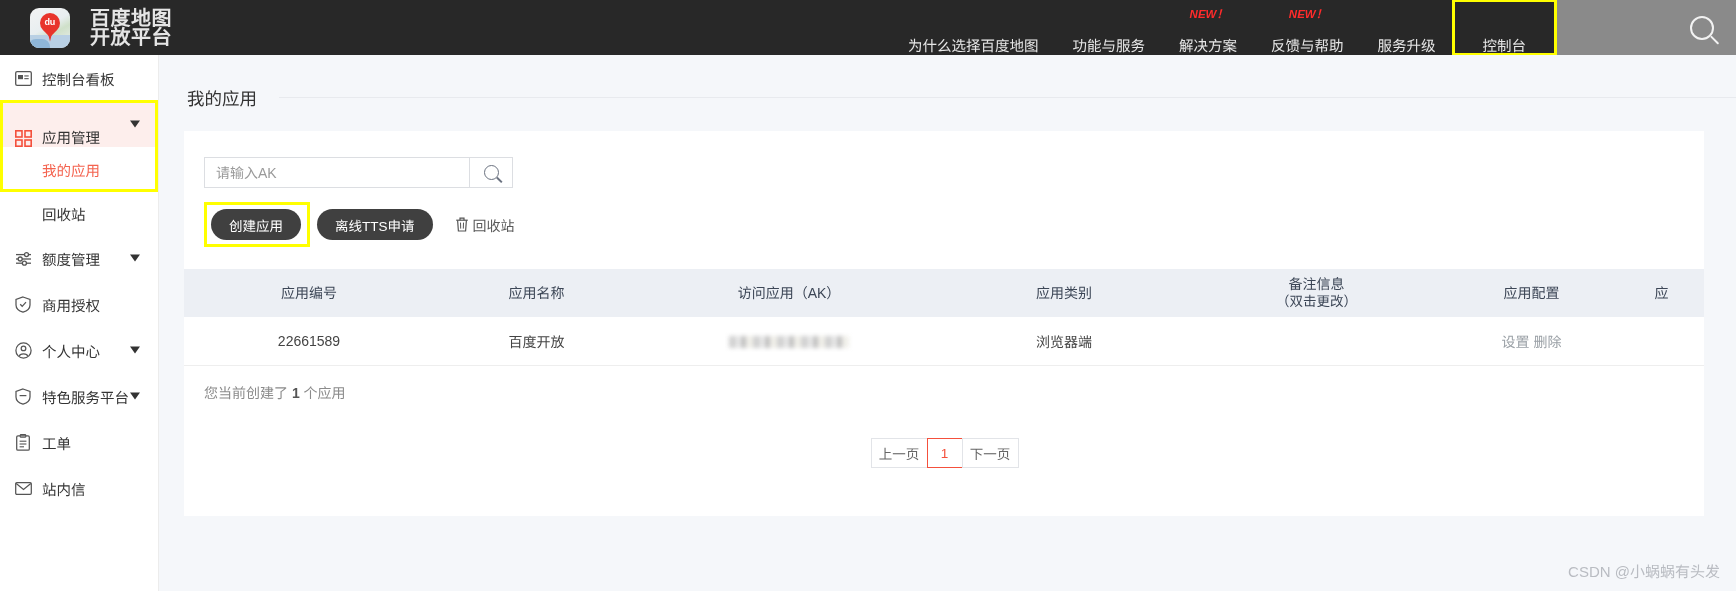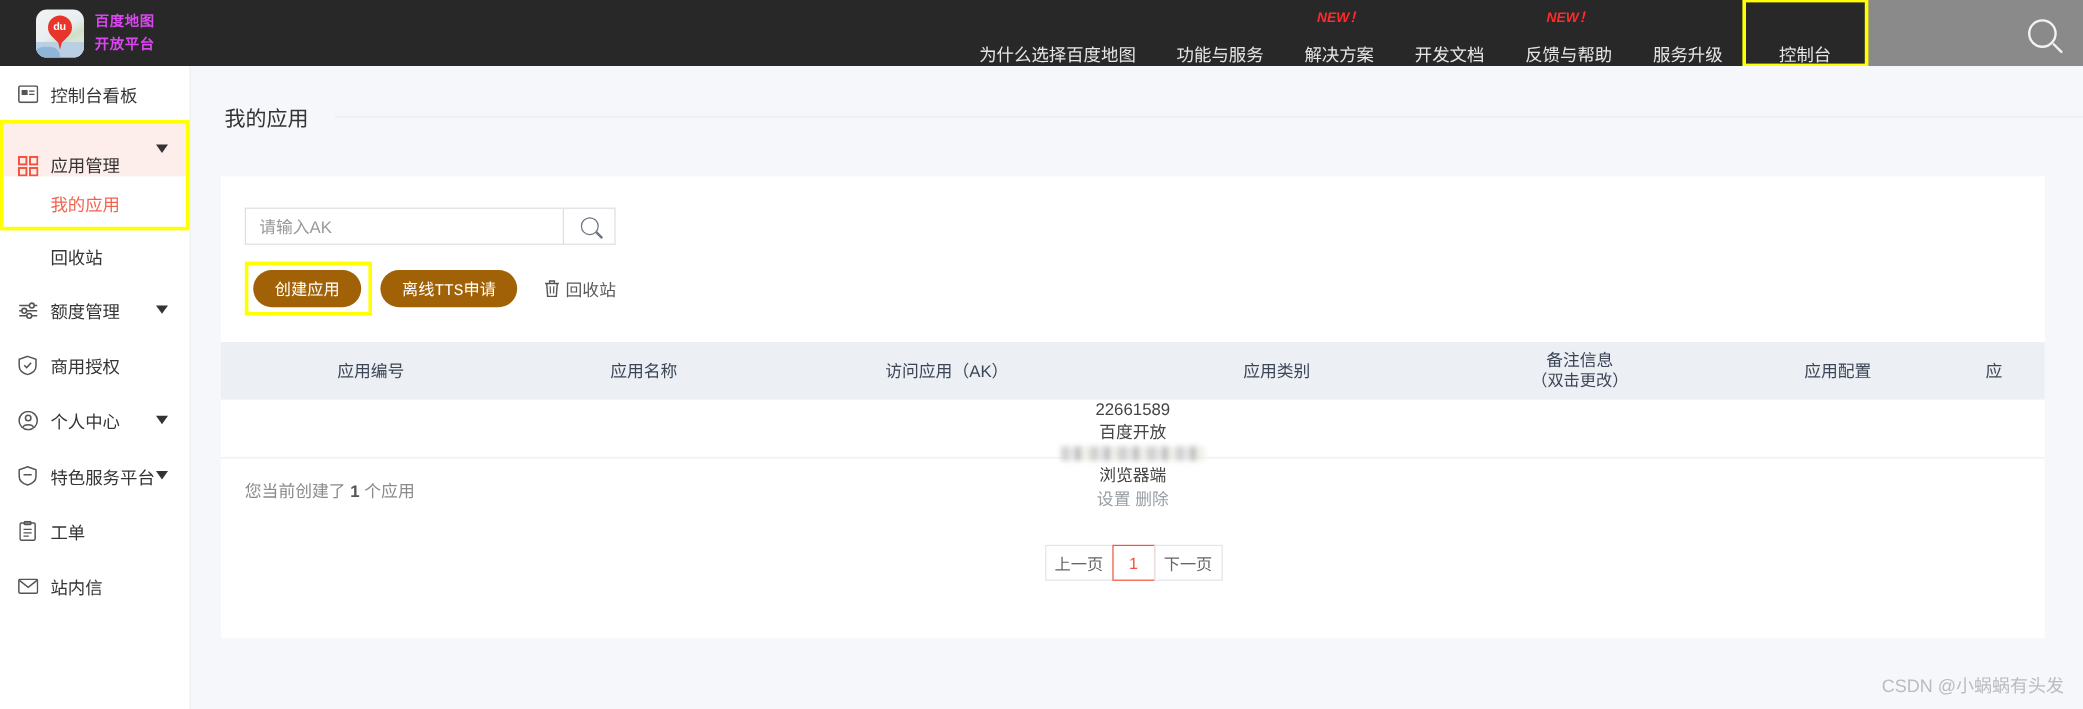--- a/index.html
+++ b/index.html
@@ -42,22 +42,22 @@
   }
   .wave {
     position: absolute; left: 0; bottom: 0; width: 100%; height: 13px;
     background: #b9d0e4;
   }
   .wave:before {
     content:""; position:absolute; left:-2px; bottom:0; width:22px; height:9px;
     background:#8fb6d8; border-radius: 8px 8px 0 0;
   }
   .brand-text {
-    margin-left: 9px; color: #d946ef;
-    font-size: 12px; line-height: 19px; font-weight: bold;
+    margin-left: 20px; color: #e5e5e5;
+    font-size: 20px; line-height: 19px; font-weight: bold;
     letter-spacing: 0.5px;
   }
 
   .nav {
     margin-left: auto; display: flex; align-items: stretch; height: 55px;
   }
   .nav-item {
     position: relative;
     display: flex; align-items: flex-end; justify-content: center;
     padding: 0 17px;
@@ -133,21 +133,21 @@
     position: relative; overflow: hidden;
   }
   .page-head {
     display: flex; align-items: center;
     padding: 30px 0 0 28px;
   }
   .page-title { font-size: 17.5px; color: #333; white-space: nowrap; }
   .head-rule { flex: 1; height: 1px; background: #e8eaee; margin-left: 22px; }
 
   .card {
-    position: absolute; left: 25px; top: 92px;
+    position: absolute; left: 25px; top: 76px;
     width: 1520px; height: 385px;
     background: #ffffff;
   }
 
   .search-row { padding: 26px 0 0 20px; display: flex; }
   .ak-input {
     width: 265px; height: 31px;
     border: 1px solid #dcdee2; border-right: none;
     font-size: 14px; color: #555; padding: 0 11px;
     outline: none; background: #fff;
@@ -164,23 +164,23 @@
     content:""; position:absolute; right:-5px; bottom:-2px;
     width: 7px; height: 1.6px; background:#6b7280; transform: rotate(45deg);
   }
 
   .btn-row { display: flex; align-items: center; padding: 14px 0 0 20px; }
   .btn-hl-wrap {
     border: 3px solid #ffff00; padding: 4px 6px 4px 4px; margin-right: 7px;
     display: inline-flex;
   }
   .pill {
-    background: #a16207; color: #fff; border: none; border-radius: 16px;
+    background: #404040; color: #fff; border: none; border-radius: 16px;
     height: 31px; padding: 0 18px; font-size: 13.5px; cursor: pointer;
-    font-family: Liberation Mono, monospace;
+    font-family: Liberation Sans, sans-serif;
     white-space: nowrap;
   }
   .pill.tts { margin-right: 22px; }
   .recycle-link {
     display: inline-flex; align-items: center;
     color: #5a5a5a; font-size: 14px; cursor: pointer;
   }
   .trash { margin-right: 4px; display: inline-flex; }
 
   
@@ -190,21 +190,20 @@
     align-items: center;
   }
   .thead .th {
     font-size: 14px; color: #3c4656; text-align: center;
     line-height: 17px;
   }
   .th .sub { display: block; font-size: 13.5px; }
   .trow {
     display: flex; height: 49px; align-items: center;
     border-bottom: 1px solid #eeeeee;
-    flex-direction: column;
   }
   .trow .td { font-size: 14px; color: #444; text-align: center; }
   .c1 { width: 250px; }
   .c2 { width: 205px; }
   .c3 { width: 300px; }
   .c4 { width: 250px; }
   .c5 { width: 255px; }
   .c6 { width: 175px; }
   .c7 { width: 85px; }
 
@@ -261,24 +260,20 @@
       <span class="new-badge"></span>
       <span>为什么选择百度地图</span>
     </div>
     <div class="nav-item">
       <span class="new-badge"></span>
       <span>功能与服务</span>
     </div>
     <div class="nav-item">
       <span class="new-badge">NEW！</span>
       <span>解决方案</span>
-    </div>
-    <div class="nav-item">
-      <span class="new-badge"></span>
-      <span>开发文档</span>
     </div>
     <div class="nav-item">
       <span class="new-badge">NEW！</span>
       <span>反馈与帮助</span>
     </div>
     <div class="nav-item">
       <span class="new-badge"></span>
       <span>服务升级</span>
     </div>
     <div class="nav-item highlight">

